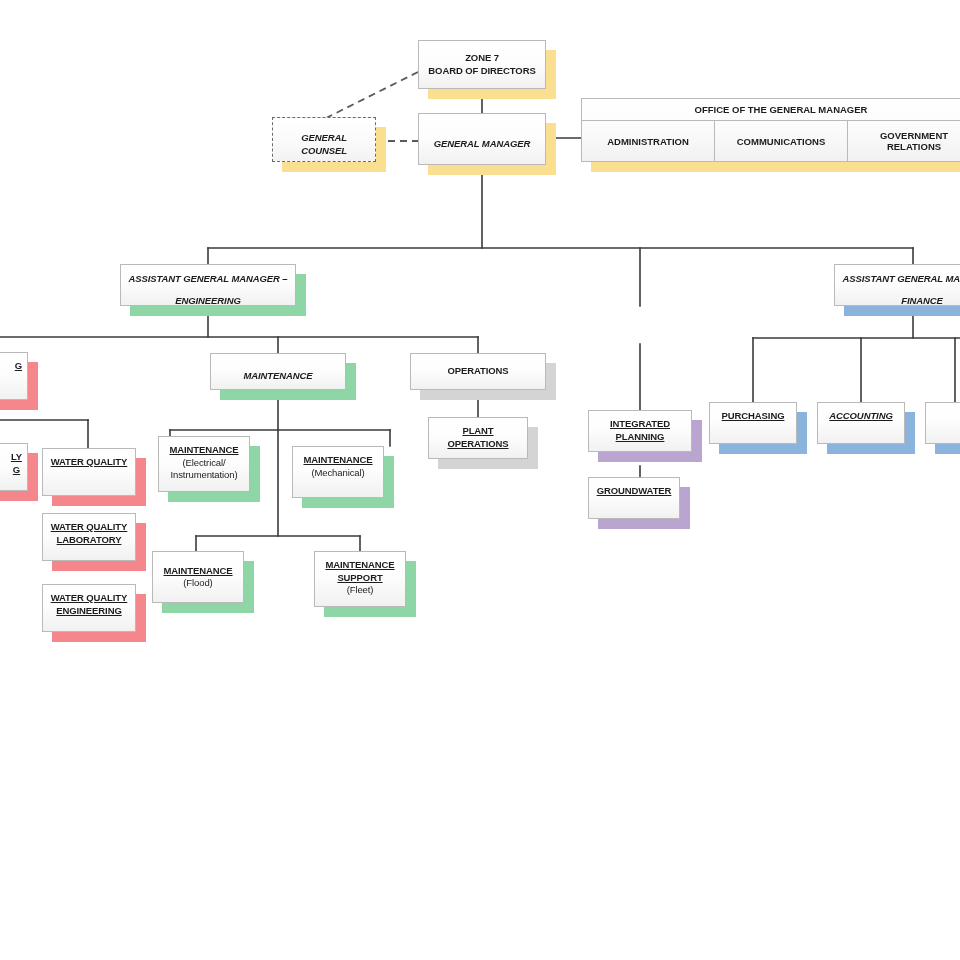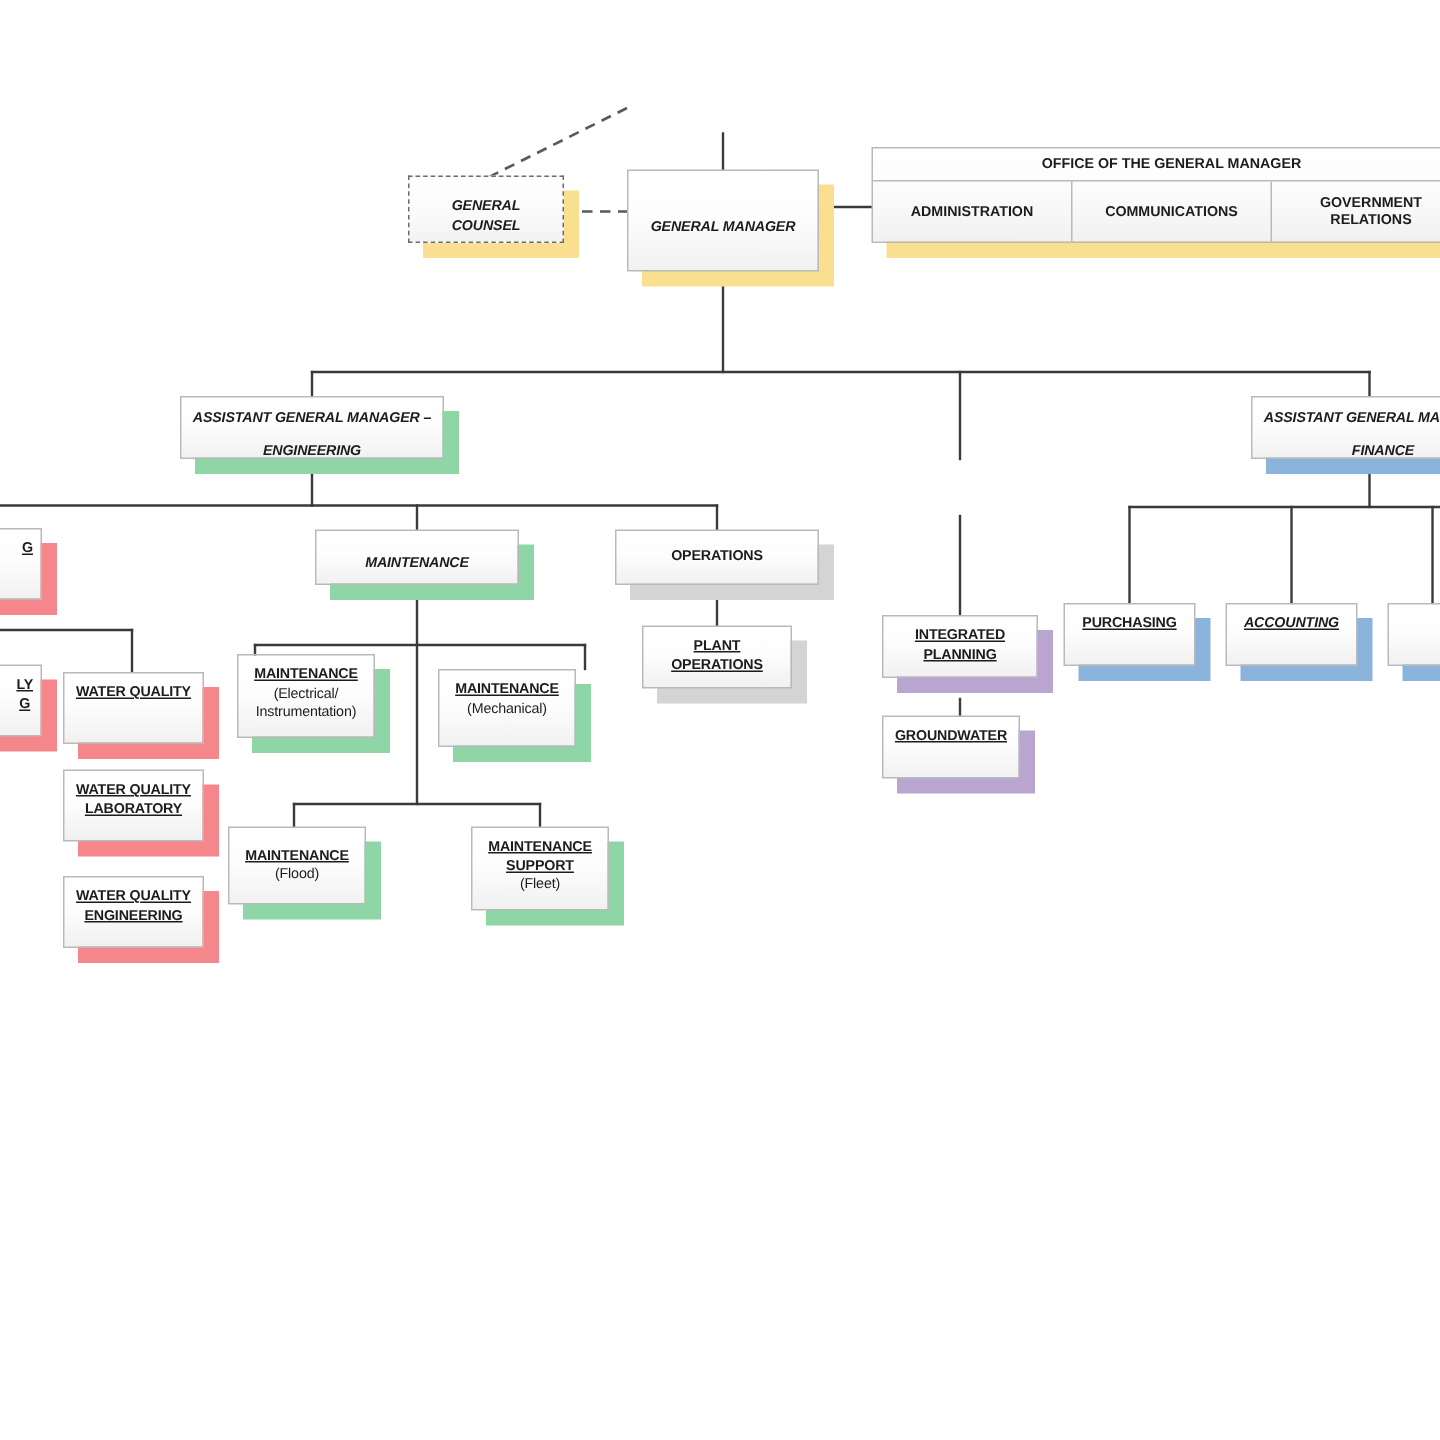--- a/index.html
+++ b/index.html
@@ -141,29 +141,38 @@
       <line x1="861" y1="338" x2="861" y2="402"></line>
       <line x1="955" y1="338" x2="955" y2="402"></line>
     </g>
 
     <g stroke="#5a5a5a" stroke-width="1.8" fill="none" stroke-dasharray="7 5">
       <line x1="418" y1="72" x2="322" y2="120"></line>
       <line x1="376" y1="141" x2="418" y2="141"></line>
     </g>
   </svg>
 
+  <div class="node" style="left:418px; top:40px; width:128px; height:49px;">
+    <div class="shadow" style="background:#fbdf91;"></div>
+    <div class="boxface">
+      <div class="txt">
+        <div class="t-bold">ZONE 7</div>
+        <div class="t-plain">BOARD OF DIRECTORS</div>
+      </div>
+    </div>
+  </div>
 
   <div class="node dashed" style="left:272px; top:117px; width:104px; height:45px;">
     <div class="shadow" style="background:#fbdf91;"></div>
     <div class="boxface">
       <div class="txt t-ital">GENERAL COUNSEL</div>
     </div>
   </div>
 
-  <div class="node" style="left:418px; top:113px; width:128px; height:68px;">
+  <div class="node" style="left:418px; top:113px; width:128px; height:52px;">
     <div class="shadow" style="background:#fbdf91;"></div>
     <div class="boxface">
       <div class="txt t-ital">GENERAL MANAGER</div>
     </div>
   </div>
 
   <div id="ogm" style="left:581px; top:98px; width:400px; height:64px;">
     <div class="shadow" style="background:#fbdf91;"></div>
     <div class="tbl">
       <div class="hdr">OFFICE OF THE GENERAL MANAGER</div>

